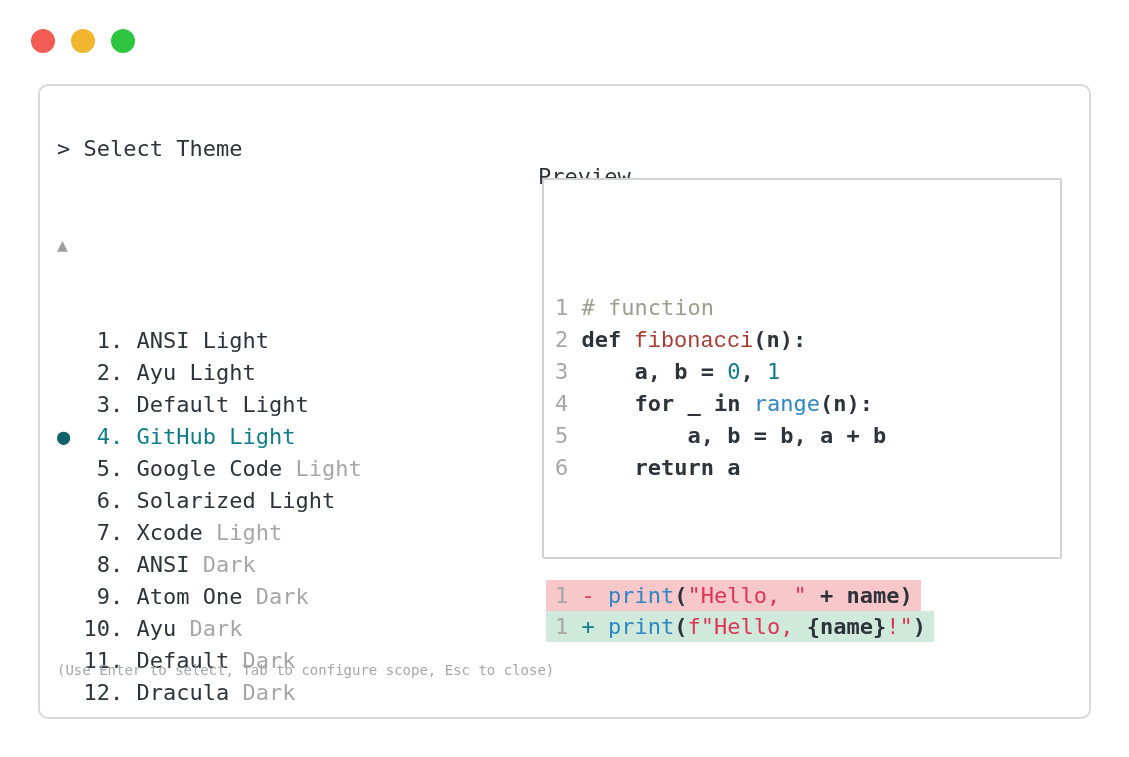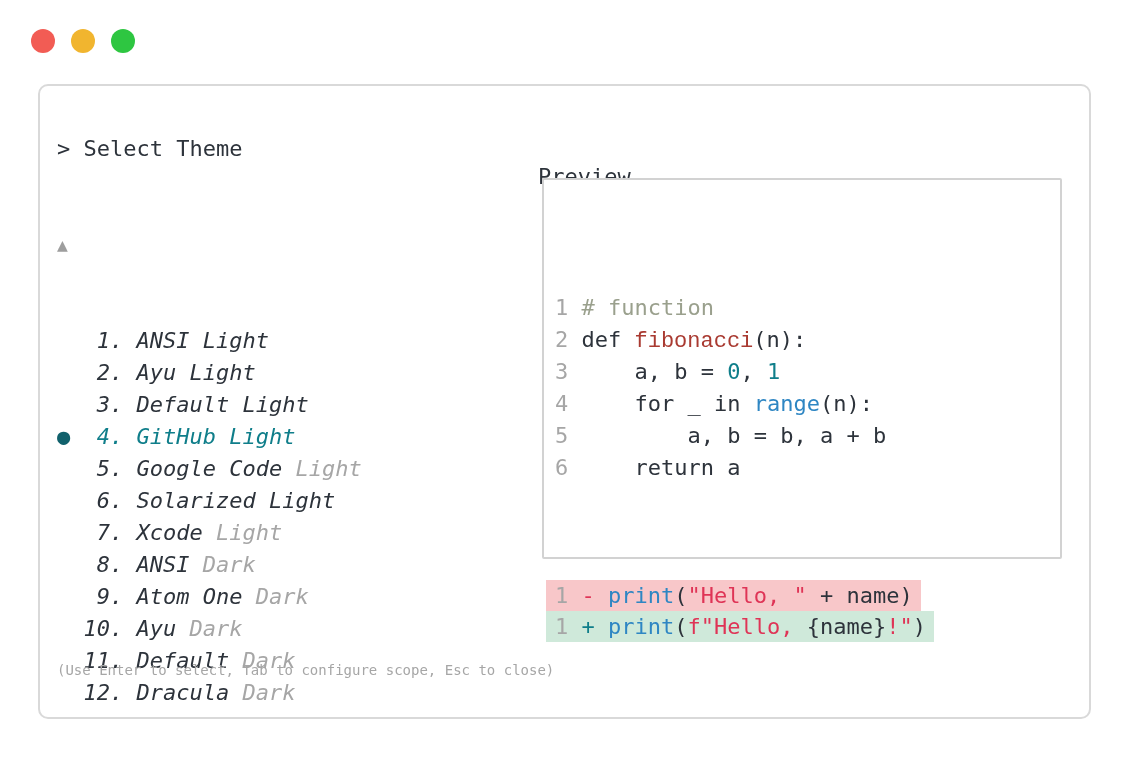--- a/index.html
+++ b/index.html
@@ -17,30 +17,30 @@
   .light.yellow{background:var(--traffic_yellow);}
   .light.green{background:var(--traffic_green);}
   .window{position:absolute;left:38px;top:84px;width:1053px;height:635px;background:#fff;
     border:2px solid var(--border_gray);border-radius:10px;}
   .hline{position:absolute;font-size:22px;line-height:32px;color:var(--text_dark);white-space:pre;}
   .select-header{left:17px;top:47px;}
   .preview-label{left:498px;top:47px;margin-top:28px;}
   .theme-list{position:absolute;left:17px;top:79px;font-size:22px;line-height:32px;white-space:pre;color:var(--text_dark);}
   .tri{display:block;height:32px;line-height:32px;font-size:18px;}
   .tri-up{color:#9e9e9e;}
-  .trow{display:block;height:32px;line-height:32px;cursor:default;font-style:italic;}
+  .trow{display:block;height:32px;line-height:32px;cursor:default;}
   .trow .bullet{color:var(--accent_teal_dark);}
   .trow.selected .num,.trow.selected .name{color:var(--accent_teal);}
   .trow .suffix{color:var(--text_muted);}
   .preview-box{position:absolute;left:502px;top:92px;width:520px;height:381px;background:#fff;
     border:2px solid var(--preview_border);border-radius:2px;padding-left:20px;}
   .codewrap{position:absolute;left:11px;top:48px;font-size:22px;line-height:32px;white-space:pre;}
   .code-line{height:32px;}
   .ln{color:var(--text_muted);}
-  .c-plain{color:var(--text_dark);}
+  .c-plain{color:var(--text_dark);font-weight:bold;}
   .c-comment{color:var(--comment_olive);}
   .c-function{color:var(--brick_red);font-family:Liberation Mono, monospace;}
   .c-number{color:var(--accent_teal);}
   .c-builtin{color:var(--blue);text-align:center;}
   .c-string{color:var(--crimson);}
   .diff-block{margin-top:32px;}
   .diff-line{height:31px;line-height:31px;width:max-content;margin-left:-9px;padding:0 8px 0 9px;}
   .diff-line.removed{background:var(--diff_removed_bg);}
   .diff-line.added{background:var(--diff_added_bg);}
   .sign-removed{color:var(--crimson);}

